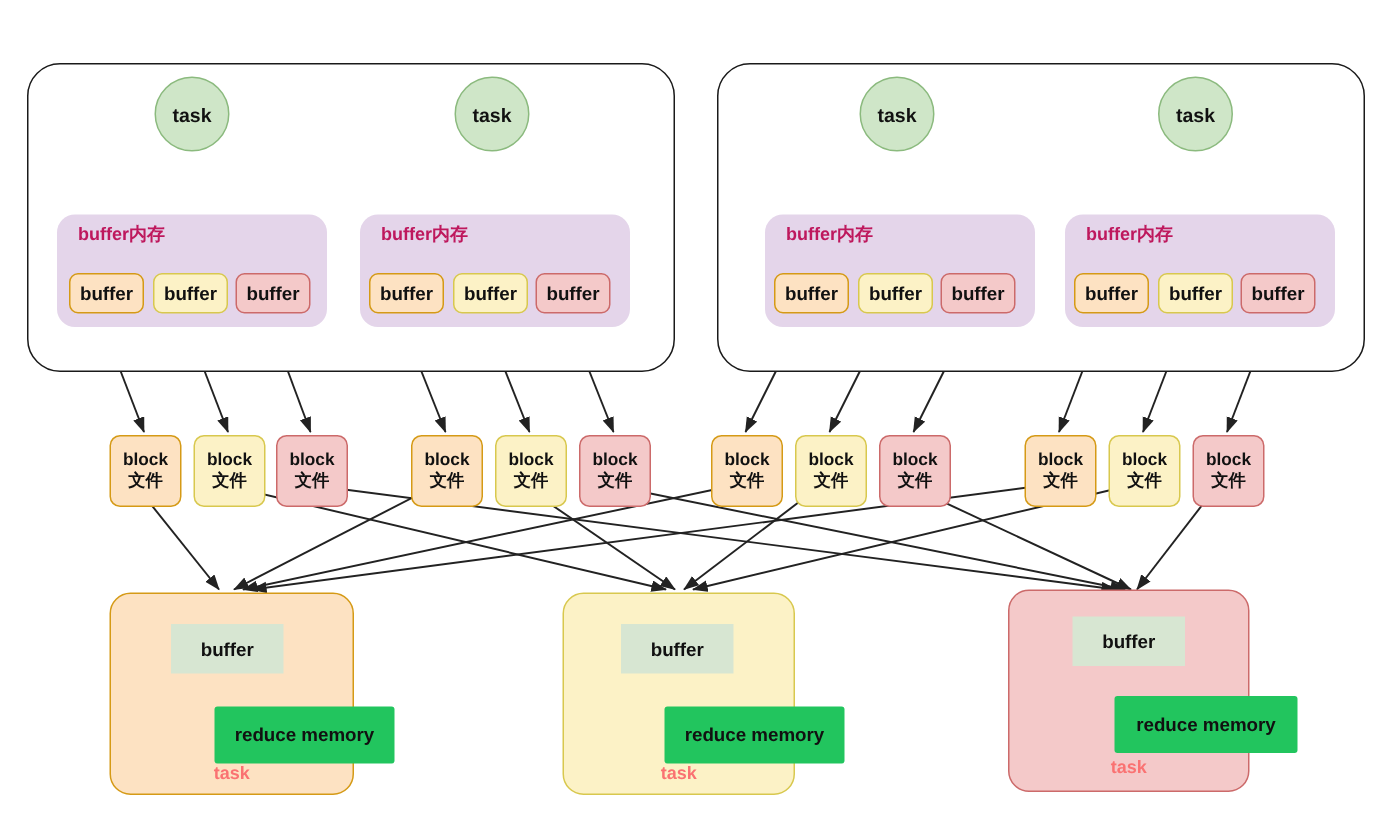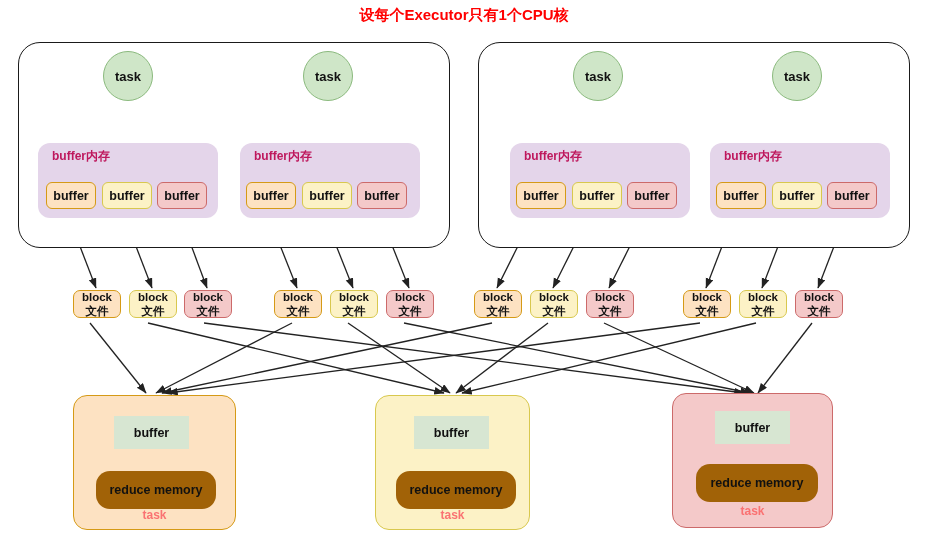--- a/index.html
+++ b/index.html
@@ -44,52 +44,51 @@
     position:absolute;width:50px;height:27px;border-radius:6px;
     display:flex;align-items:center;justify-content:center;
     font-size:12.5px;font-weight:bold;color:#111;box-sizing:border-box;
   }
   .c-orange{background:#fde2c2;border:1.5px solid #d59a16;}
   .c-yellow{background:#fcf2c6;border:1.5px solid #d8c84e;}
   .c-red{background:#f4c9c9;border:1.5px solid #cc6a6a;}
 
   
   .block-box{
-    position:absolute;width:48px;height:28px;border-radius:7px;
+    position:absolute;width:48px;height:48px;border-radius:7px;
     display:flex;flex-direction:column;align-items:center;justify-content:center;
     font-size:11.5px;font-weight:bold;color:#111;line-height:14px;box-sizing:border-box;
   }
 
   
   .rtask{
     position:absolute;border-radius:14px;box-sizing:border-box;
   }
   .rtask .rbuffer{
     position:absolute;background:#d7e6d2;
     display:flex;align-items:center;justify-content:center;
     font-size:12.5px;font-weight:bold;color:#111;
   }
   .rtask .rmem{
-    position:absolute;background:#a16207;border-radius:14px;
-    display:flex;align-items:center;justify-content:center;
-    font-size:12.5px;font-weight:bold;color:#111;
+    position:absolute;background:#22c55e;border-radius:2px;
+    display:flex;align-items:center;justify-content:center;
+    font-size:12.5px;font-weight:bold;color:#111;margin-left:47px;
   }
   .rtask .rlabel{
     position:absolute;left:0;width:100%;text-align:center;
     color:#fa7272;font-weight:bold;font-size:12px;
   }
 
   svg.edges{position:absolute;left:0;top:0;width:928px;height:542px;pointer-events:none;}
 </style>
 </head>
 <body>
 
 <div id="stage">
 
-  <div class="title">设每个Executor只有1个CPU核</div>
 
   <svg class="edges">
     <defs>
       <marker id="arw" markerWidth="9" markerHeight="9" refX="7.5" refY="3" orient="auto" markerUnits="strokeWidth">
         <path d="M0,0 L8,3 L0,6 z" fill="#222222"></path>
       </marker>
     </defs>
     <g id="edge-group">
         <line x1="128" y1="101" x2="60" y2="180" stroke="#222222" stroke-width="1.3" marker-end="url(#arw)"></line>
         <line x1="128" y1="101" x2="126" y2="180" stroke="#222222" stroke-width="1.3" marker-end="url(#arw)"></line>

